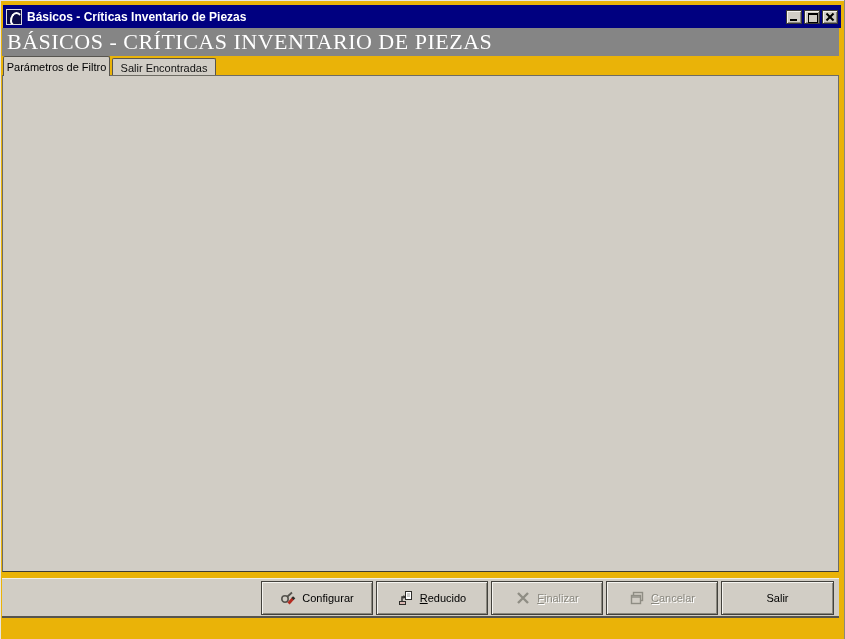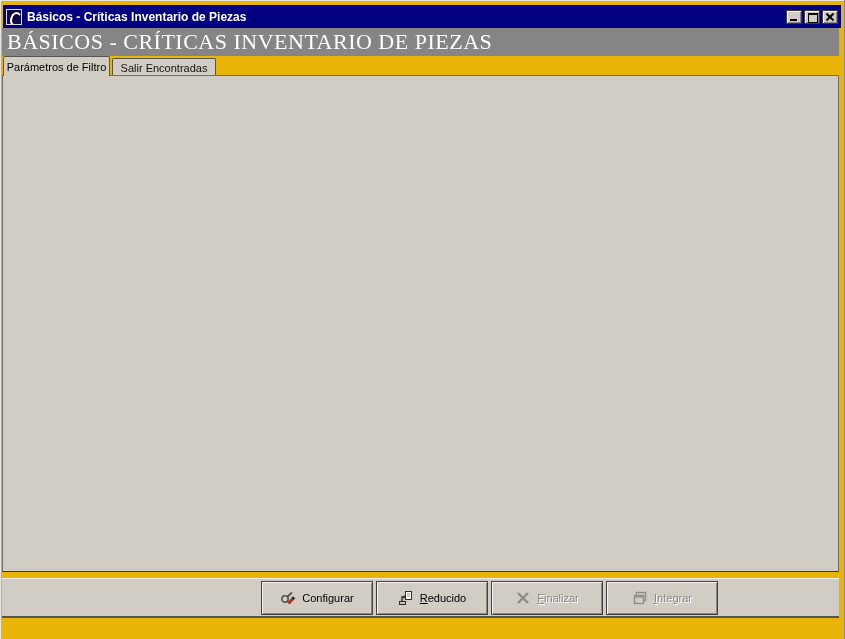--- a/index.html
+++ b/index.html
@@ -222,17 +222,20 @@
     </svg>
     <span class="mn">Finalizar</span>
   </div>
 
   <div class="btn tbtn disabled" style="left:606px;">
     <svg class="ic" viewBox="0 0 16 16">
       <rect x="4.5" y="2.5" width="9" height="8" fill="none" stroke="#8f8d84" stroke-width="1.4"></rect>
       <rect x="2.5" y="5.5" width="9" height="8" fill="#d1cdc5" stroke="#8f8d84" stroke-width="1.4"></rect>
       <path d="M3 7 h8" stroke="#8f8d84" stroke-width="1.4"></path>
     </svg>
-    <span class="mn">Integrar</span>
-  </div>
-
+    <span class="mn">Cancelar</span>
+  </div>
+
+  <div class="btn tbtn" style="left:721px; width:113px;">
+    <span>Salir</span>
+  </div>
 
 </div>
 
 </body></html>

